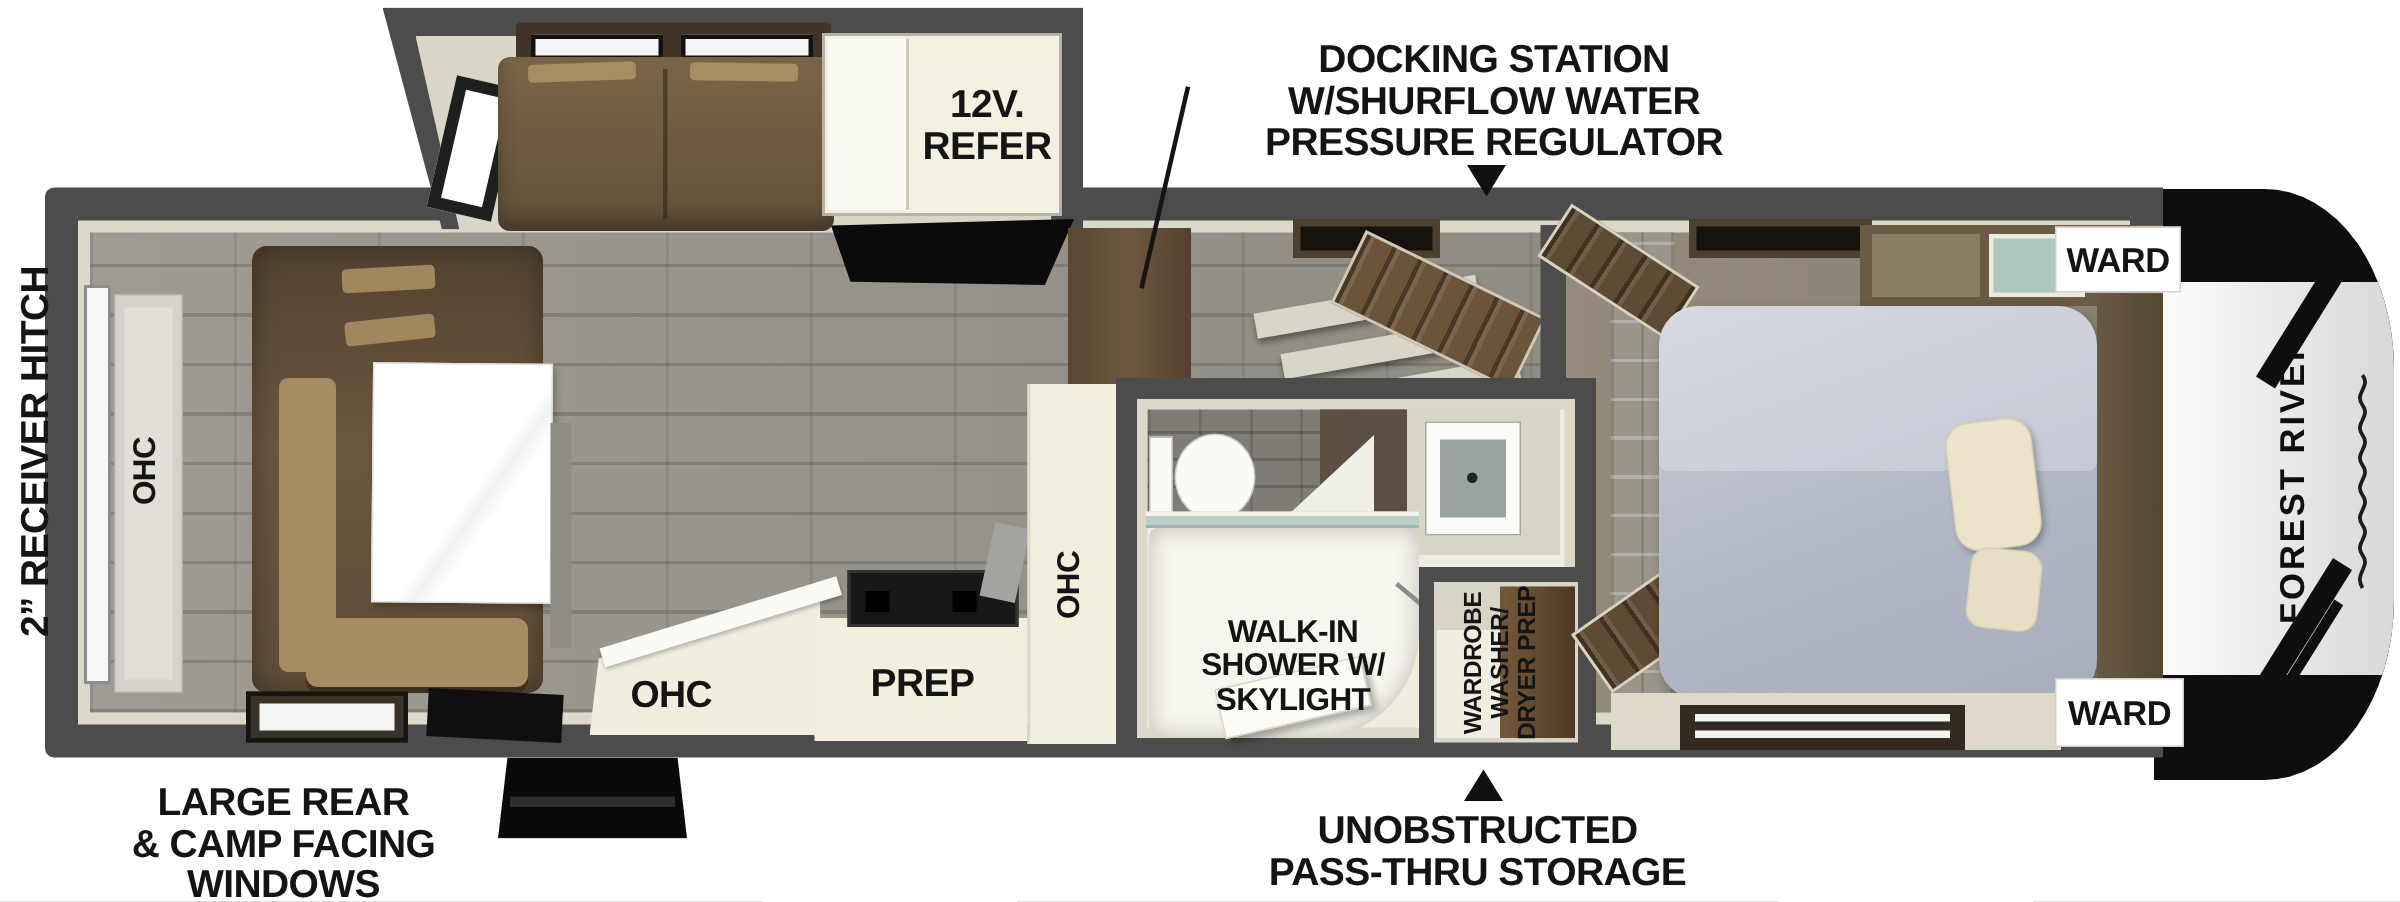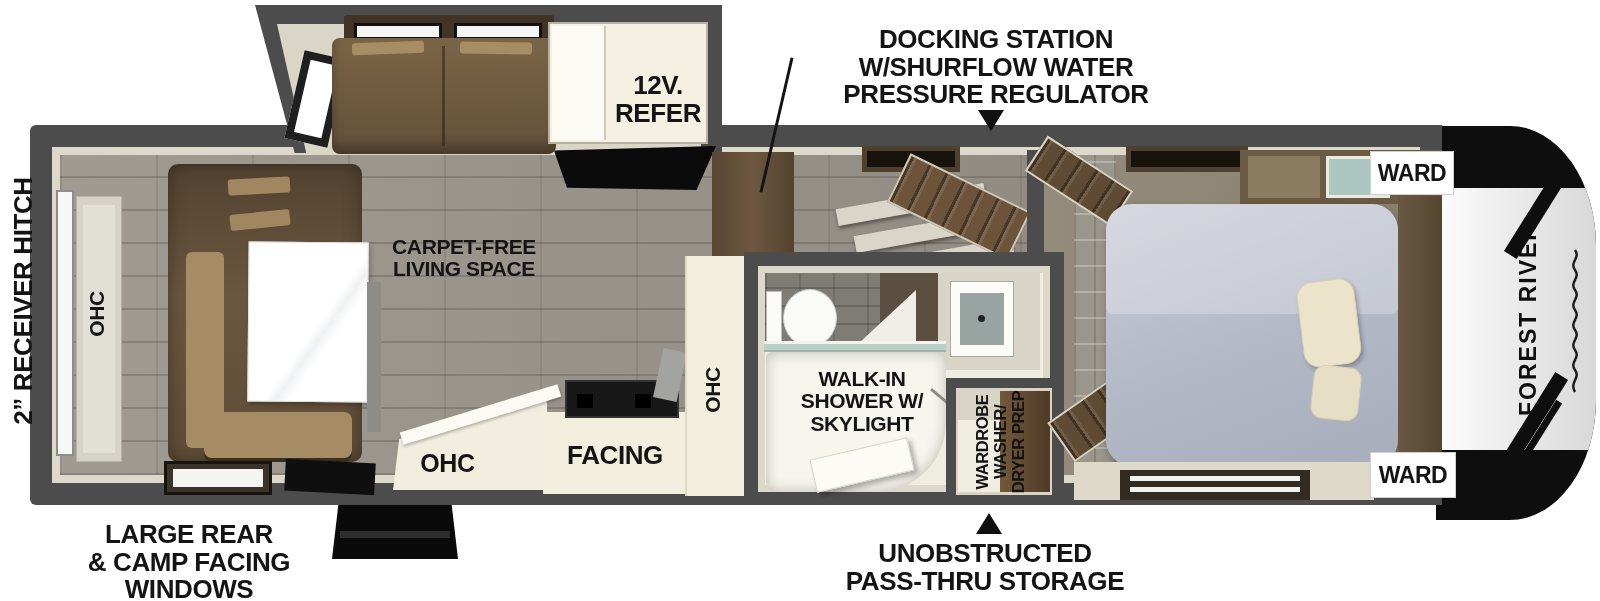--- a/index.html
+++ b/index.html
@@ -60,21 +60,21 @@
   <div class="abs" style="left:294px;top:54px;width:44px;height:90px;background:#ffffff;border:8px solid #1f1f1f;transform:rotate(13deg);"></div>
   <div class="abs" style="left:332px;top:38px;width:224px;height:116px;border-radius:8px;
               background:linear-gradient(180deg,#7b6547,#63503a);box-shadow:inset 0 -8px 12px rgba(0,0,0,.3);">
     <div class="abs" style="left:110px;top:8px;width:3px;height:100px;background:rgba(30,22,12,.45);"></div>
     <div class="abs" style="left:20px;top:4px;width:72px;height:12px;background:#a78d64;border-radius:3px;transform:rotate(-2deg);"></div>
     <div class="abs" style="left:128px;top:4px;width:72px;height:12px;background:#a78d64;border-radius:3px;transform:rotate(1deg);"></div>
   </div>
   <div class="abs" style="left:548px;top:22px;width:160px;height:122px;background:#f4f1e3;border:2px solid #b7b3a4;">
     <div class="abs" style="left:2px;top:2px;width:54px;height:114px;background:#fcfbf3;border-right:2px solid #cfcbbc;"></div>
   </div>
-  <div class="abs t" style="left:598px;top:56px;width:120px;font-size:26px;margin-top:16px;">12V.
+  <div class="abs t" style="left:598px;top:56px;width:120px;font-size:26px;">12V.
 REFER</div>
   <div class="abs" style="left:554px;top:146px;width:162px;height:44px;background:#0b0b0b;
               clip-path:polygon(0 10%,100% 0,88% 100%,8% 95%);"></div>
 
   <div class="abs" style="left:862px;top:146px;width:98px;height:26px;background:#17120c;border:5px solid #4e4030;"></div>
   <div class="abs" style="left:1126px;top:146px;width:122px;height:26px;background:#17120c;border:5px solid #4e4030;"></div>
   <div class="abs" style="left:1240px;top:150px;width:202px;height:54px;background:#6b5a44;">
     <div class="abs" style="left:8px;top:6px;width:72px;height:42px;background:#8b7b61;"></div>
     <div class="abs" style="left:86px;top:6px;width:64px;height:42px;background:#abc7bf;border:3px solid #eceadf;"></div>
   </div>
@@ -93,42 +93,40 @@
               background:linear-gradient(180deg,#53422f,#6a573f 45%,#5e4c37);box-shadow:inset 0 0 18px rgba(0,0,0,.35);"></div>
   <div class="abs" style="left:186px;top:252px;width:38px;height:196px;background:#a68c64;border-radius:6px;"></div>
   <div class="abs" style="left:204px;top:412px;width:148px;height:46px;background:#a68c64;border-radius:8px;
               box-shadow:0 4px 0 rgba(40,28,14,.5);"></div>
   <div class="abs" style="left:228px;top:178px;width:62px;height:16px;background:#a08760;border-radius:3px;transform:rotate(-3deg);"></div>
   <div class="abs" style="left:230px;top:212px;width:60px;height:16px;background:#a08760;border-radius:3px;transform:rotate(-6deg);"></div>
   <div class="abs" style="left:248px;top:242px;width:120px;height:160px;background:
               linear-gradient(125deg,#ffffff 55%,#f0f1f2 60%,#ffffff 66%),#fcfcfc;
               border:1px solid #e0e0e0;box-shadow:2px 3px 5px rgba(0,0,0,.25);transform:rotate(.5deg);"></div>
   <div class="abs" style="left:367px;top:282px;width:14px;height:150px;background:#8e8c86;"></div>
-  <div class="abs t" style="left:368px;top:236px;width:192px;font-size:21px;">CARPET-FREE
-LIVING SPACE</div>
 
   <div class="abs" style="left:712px;top:152px;width:82px;height:106px;background:linear-gradient(90deg,#5a4731,#6d5740,#54422e);"></div>
   <div class="abs" style="left:836px;top:196px;width:150px;height:17px;background:#d9d6c9;transform:rotate(-10deg);box-shadow:0 3px 4px rgba(0,0,0,.4);"></div>
   <div class="abs" style="left:854px;top:223px;width:150px;height:17px;background:#d9d6c9;transform:rotate(-10deg);box-shadow:0 3px 4px rgba(0,0,0,.4);"></div>
   <div class="abs" style="left:872px;top:250px;width:142px;height:16px;background:#d9d6c9;transform:rotate(-10deg);box-shadow:0 3px 4px rgba(0,0,0,.4);"></div>
   <div class="abs treads" style="left:892px;top:180px;width:134px;height:54px;background-color:#6b543a;transform:rotate(26deg);
               border:2px solid #cfc8b8;"></div>
 
   <div class="abs" style="left:393px;top:388px;width:154px;height:102px;background:#f1eee0;
               clip-path:polygon(4% 50%,100% 2%,100% 100%,0 100%);"></div>
   <div class="abs" style="left:398px;top:408px;width:165px;height:13px;background:#fbfaf4;transform:rotate(-17deg);
               box-shadow:0 2px 3px rgba(0,0,0,.25);"></div>
   <div class="abs" style="left:543px;top:412px;width:142px;height:82px;background:#f2efdf;"></div>
   <div class="abs" style="left:565px;top:380px;width:114px;height:38px;background:#181818;border:2px solid #333;">
     <div class="abs" style="left:10px;top:12px;width:16px;height:14px;background:#000;box-shadow:58px 0 0 #000;"></div>
   </div>
   <div class="abs" style="left:658px;top:350px;width:24px;height:50px;background:#a3a3a0;transform:rotate(12deg);"></div>
   <div class="abs" style="left:685px;top:256px;width:60px;height:240px;background:#f2efdf;border-left:2px solid #ddd9c6;"></div>
   <div class="abs t" style="left:400px;top:450px;width:95px;font-size:25px;">OHC</div>
-  <div class="abs t" style="left:550px;top:442px;width:130px;font-size:26px;">FACING</div>
+  <div class="abs t" style="left:550px;top:442px;width:130px;font-size:26px;">PREP</div>
   <div class="abs t vert" style="left:660px;top:377px;width:110px;height:26px;font-size:21px;">OHC</div>
 
   <div class="abs" style="left:744px;top:252px;width:320px;height:252px;background:#4c4c4c;"></div>
   <div class="abs" style="left:758px;top:266px;width:292px;height:226px;background:#dcd8ca;"></div>
   <div class="abs" style="left:765px;top:273px;width:278px;height:212px;background:#efece0;"></div>
   <div class="abs tile" style="left:765px;top:273px;width:175px;height:70px;background-color:#7e7c75;"></div>
   <div class="abs" style="left:880px;top:273px;width:60px;height:68px;background:#5c4f42;"></div>
   <div class="abs" style="left:766px;top:291px;width:16px;height:56px;background:#fafaf6;border:1px solid #bbb;"></div>
   <div class="abs" style="left:783px;top:289px;width:54px;height:58px;background:#fafaf6;border:1px solid #ccc;border-radius:50%;"></div>
   <div class="abs" style="left:858px;top:290px;width:0;height:0;border-right:58px solid #efefe8;border-top:54px solid transparent;"></div>
@@ -138,21 +136,21 @@
       <div class="abs" style="left:18px;top:22px;width:7px;height:7px;background:#222;border-radius:50%;"></div>
     </div>
   </div>
   <div class="abs" style="left:764px;top:341px;width:182px;height:11px;background:#bacfc7;
               border-top:3px solid #f4f4ee;border-bottom:2px solid #9fb3ab;"></div>
   <div class="abs" style="left:766px;top:352px;width:180px;height:140px;background:#f6f5ee;
               border-radius:6px 6px 70px 10px;box-shadow:inset 0 0 14px rgba(120,115,100,.45);"></div>
   <div class="abs" style="left:812px;top:448px;width:100px;height:34px;background:#fcfbf5;border:1px solid #d8d5c8;
               transform:rotate(-13deg);box-shadow:3px 4px 5px rgba(0,0,0,.3);"></div>
   <div class="abs" style="left:928px;top:396px;width:26px;height:3px;background:#8b8b88;transform:rotate(40deg);"></div>
-  <div class="abs t" style="left:782px;top:368px;width:160px;font-size:21px;">WALK-IN
+  <div class="abs t" style="left:782px;top:411px;width:160px;font-size:21px;">WALK-IN
 SHOWER W/
 SKYLIGHT</div>
 
   <div class="abs" style="left:946px;top:378px;width:116px;height:126px;background:#4c4c4c;"></div>
   <div class="abs" style="left:956px;top:388px;width:96px;height:107px;background:#d8d4c6;"></div>
   <div class="abs" style="left:958px;top:420px;width:42px;height:72px;background:#f0ede1;"></div>
   <div class="abs" style="left:1000px;top:391px;width:50px;height:101px;background:linear-gradient(90deg,#74583b,#4e3a26);"></div>
   <div class="abs t vert" style="left:943px;top:414px;width:118px;height:56px;font-size:16.5px;line-height:1.08;">WARDROBE
 WASHER/
 DRYER PREP</div>

